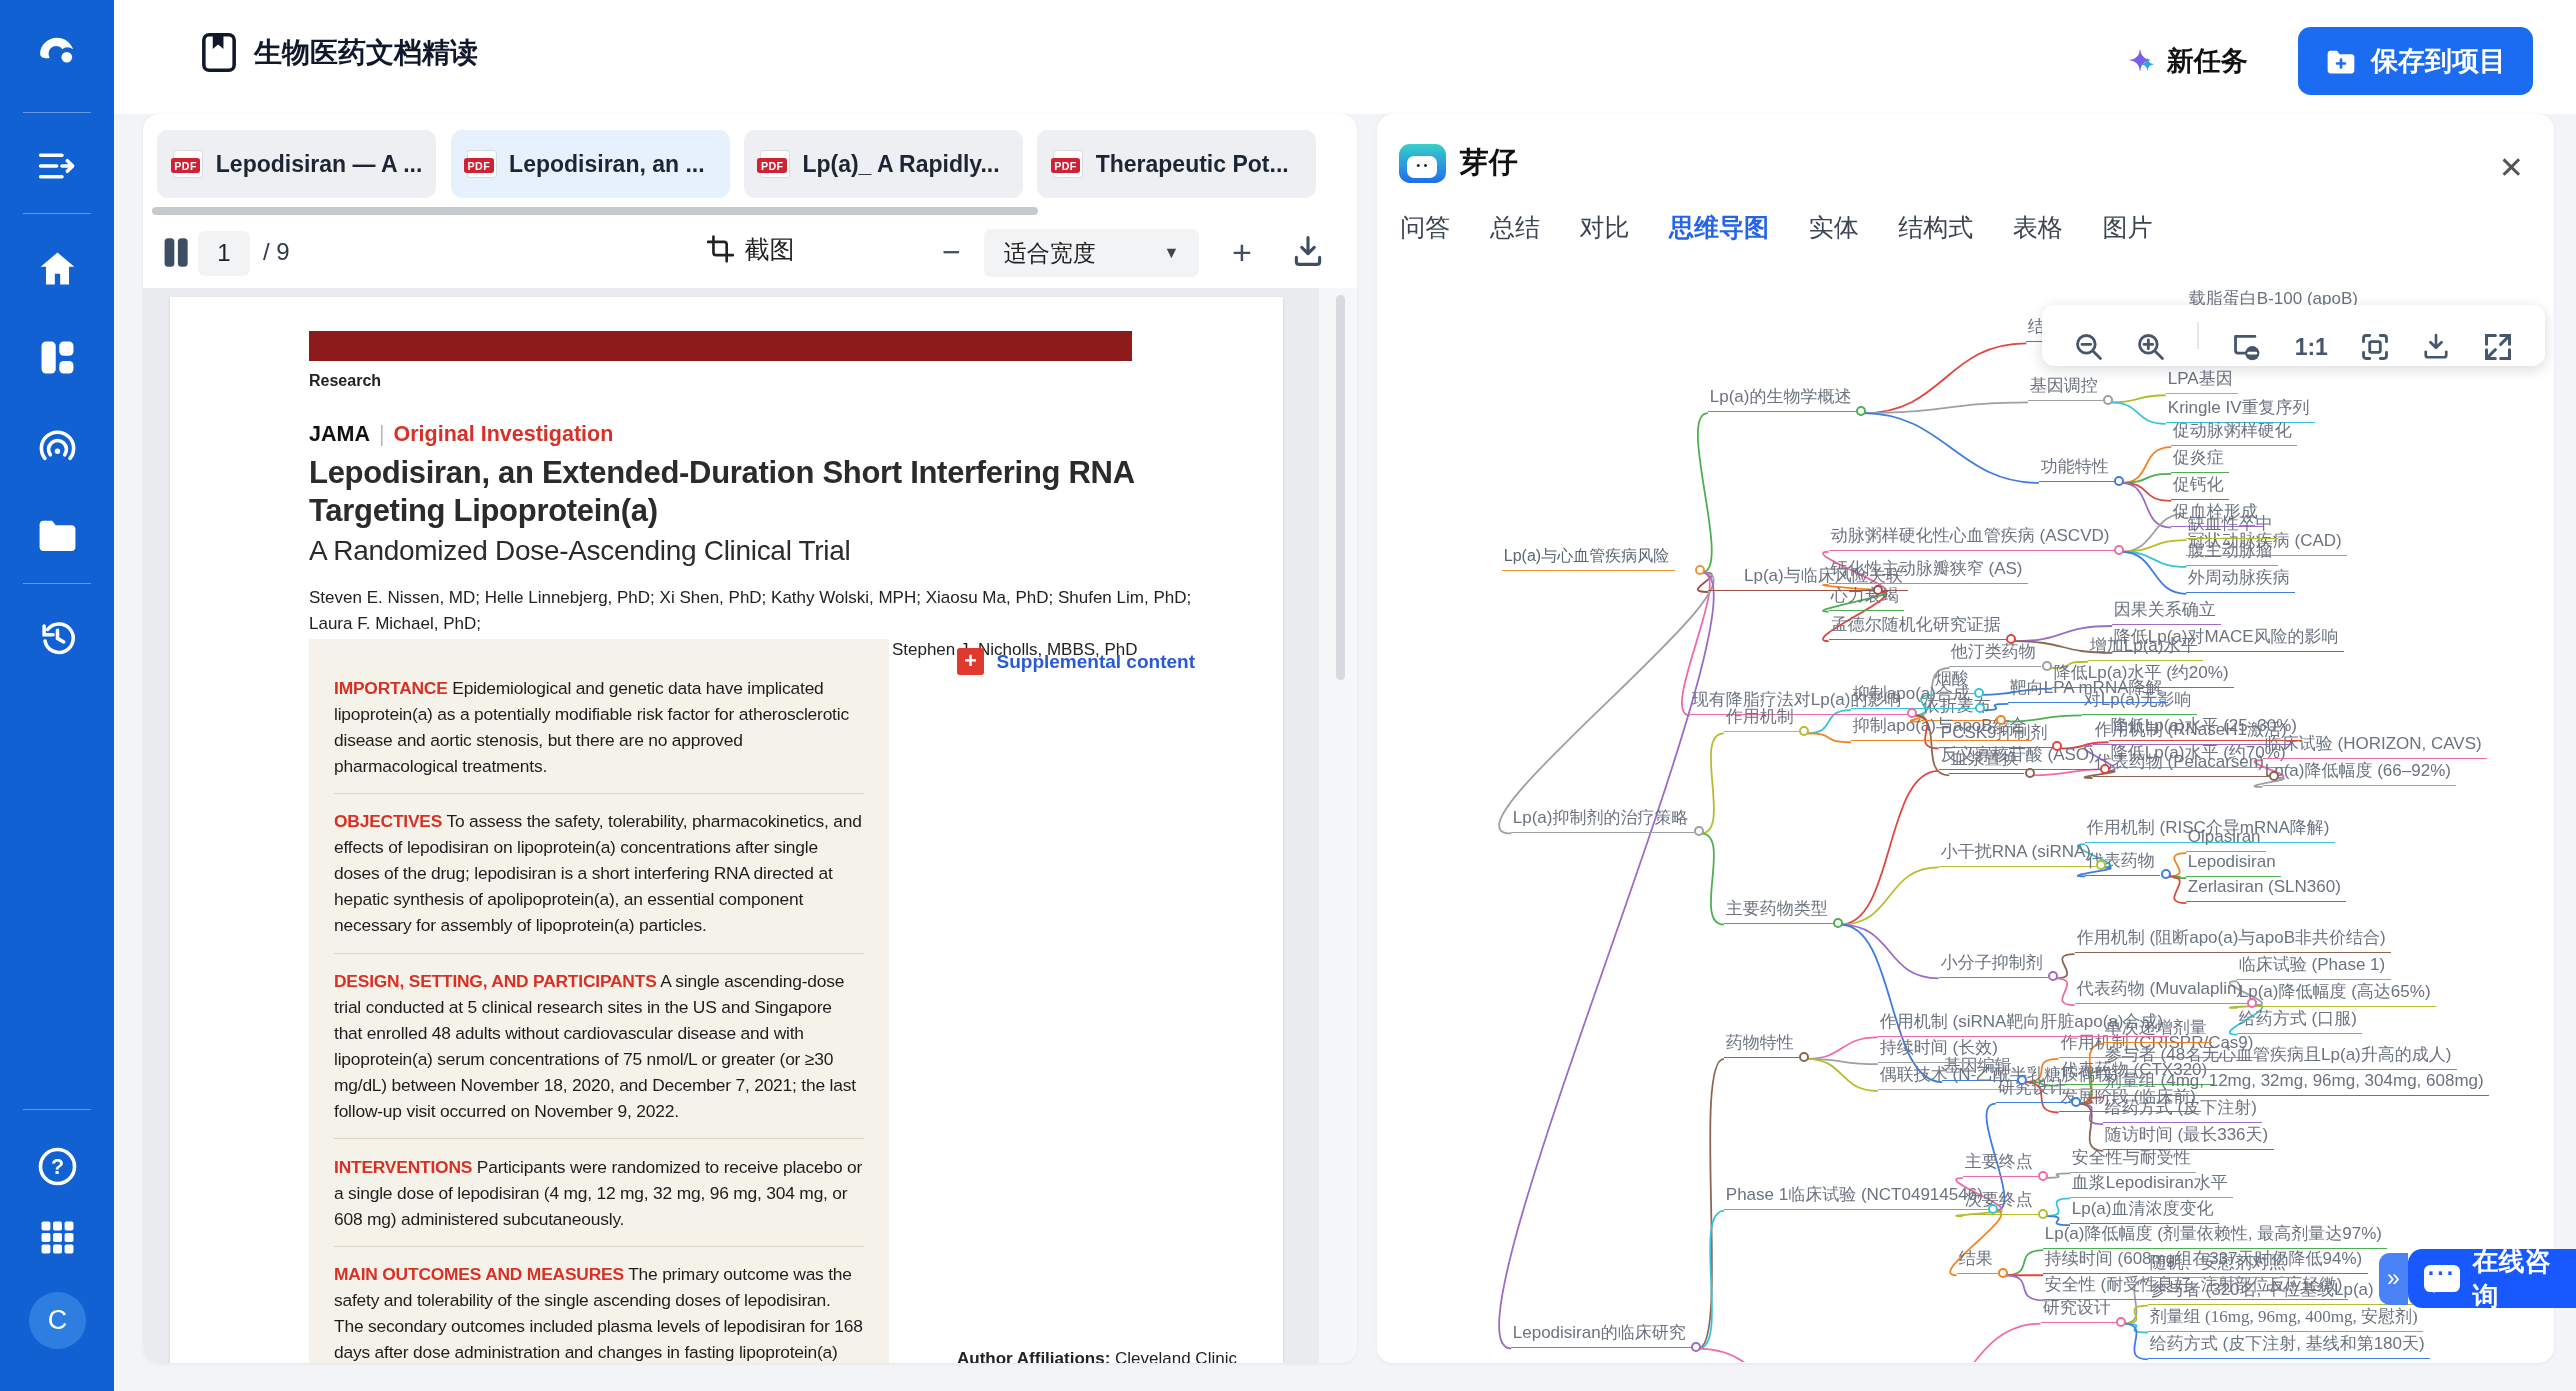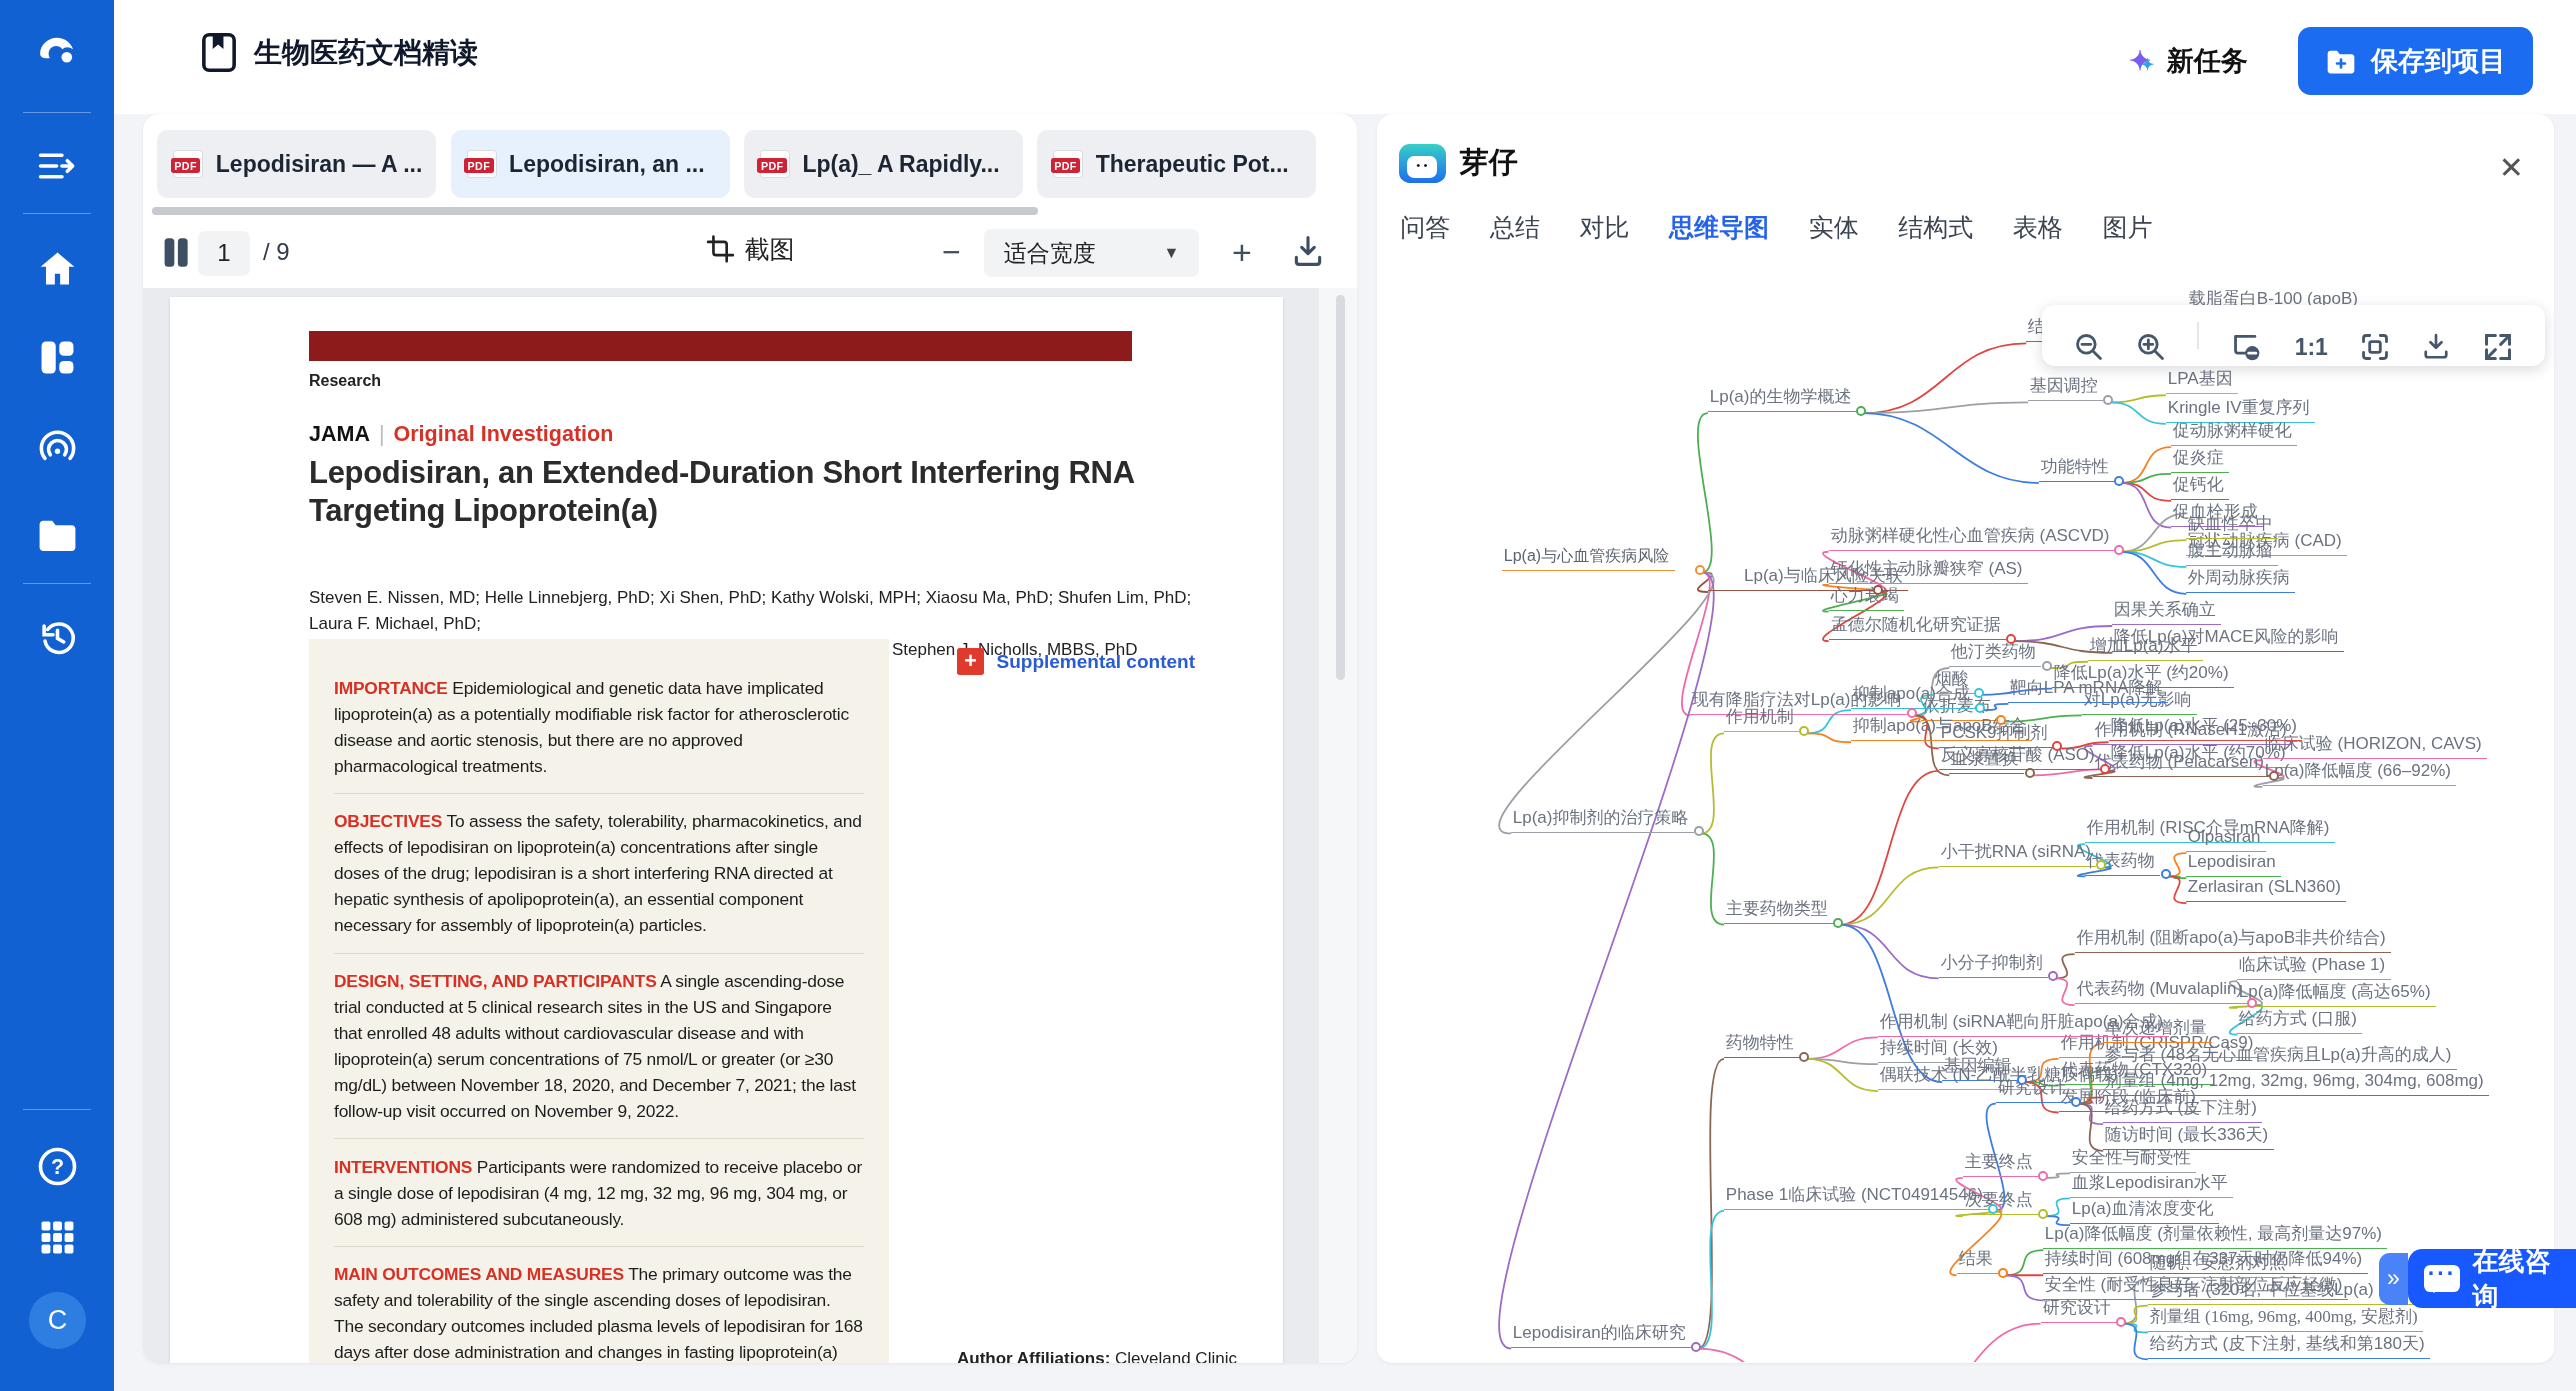--- a/index.html
+++ b/index.html
@@ -279,20 +279,21 @@
       <div class="page">
         <div class="banner"></div>
         <div class="research">Research</div>
         <div class="kicker">
           <span>JAMA</span><span class="bar">|</span><span class="oi">Original Investigation</span>
         </div>
         <div class="title">
           <div>Lepodisiran, an Extended-Duration Short Interfering RNA</div>
           <div>Targeting Lipoprotein(a)</div>
         </div>
+        <div class="subtitle">A Randomized Dose-Ascending Clinical Trial</div>
         <div class="authors">
           <div>Steven E. Nissen, MD; Helle Linnebjerg, PhD; Xi Shen, PhD; Kathy Wolski, MPH; Xiaosu Ma, PhD; Shufen Lim, PhD; Laura F. Michael, PhD;</div>
           <div>Giacomo Ruotolo, MD, PhD; Grace Gribble, MS; Ann Marie Navar, MD, PhD; Stephen J. Nicholls, MBBS, PhD</div>
         </div>
         <div class="abs">
           <p class="absec"><span class="ablab">IMPORTANCE</span> <span>Epidemiological and genetic data have implicated lipoprotein(a) as a potentially modifiable risk factor for atherosclerotic disease and aortic stenosis, but there are no approved pharmacological treatments.</span></p>
           <p class="absec"><span class="ablab">OBJECTIVES</span> <span>To assess the safety, tolerability, pharmacokinetics, and effects of lepodisiran on lipoprotein(a) concentrations after single doses of the drug; lepodisiran is a short interfering RNA directed at hepatic synthesis of apolipoprotein(a), an essential component necessary for assembly of lipoprotein(a) particles.</span></p>
           <p class="absec"><span class="ablab">DESIGN, SETTING, AND PARTICIPANTS</span> <span>A single ascending-dose trial conducted at 5 clinical research sites in the US and Singapore that enrolled 48 adults without cardiovascular disease and with lipoprotein(a) serum concentrations of 75 nmol/L or greater (or ≥30 mg/dL) between November 18, 2020, and December 7, 2021; the last follow-up visit occurred on November 9, 2022.</span></p>
           <p class="absec"><span class="ablab">INTERVENTIONS</span> <span>Participants were randomized to receive placebo or a single dose of lepodisiran (4 mg, 12 mg, 32 mg, 96 mg, 304 mg, or 608 mg) administered subcutaneously.</span></p>
           <p class="absec"><span class="ablab">MAIN OUTCOMES AND MEASURES</span> <span>The primary outcome was the safety and tolerability of the single ascending doses of lepodisiran. The secondary outcomes included plasma levels of lepodisiran for 168 days after dose administration and changes in fasting lipoprotein(a) serum concentrations through a maximum follow-up of 336 days (48 weeks).</span></p>

